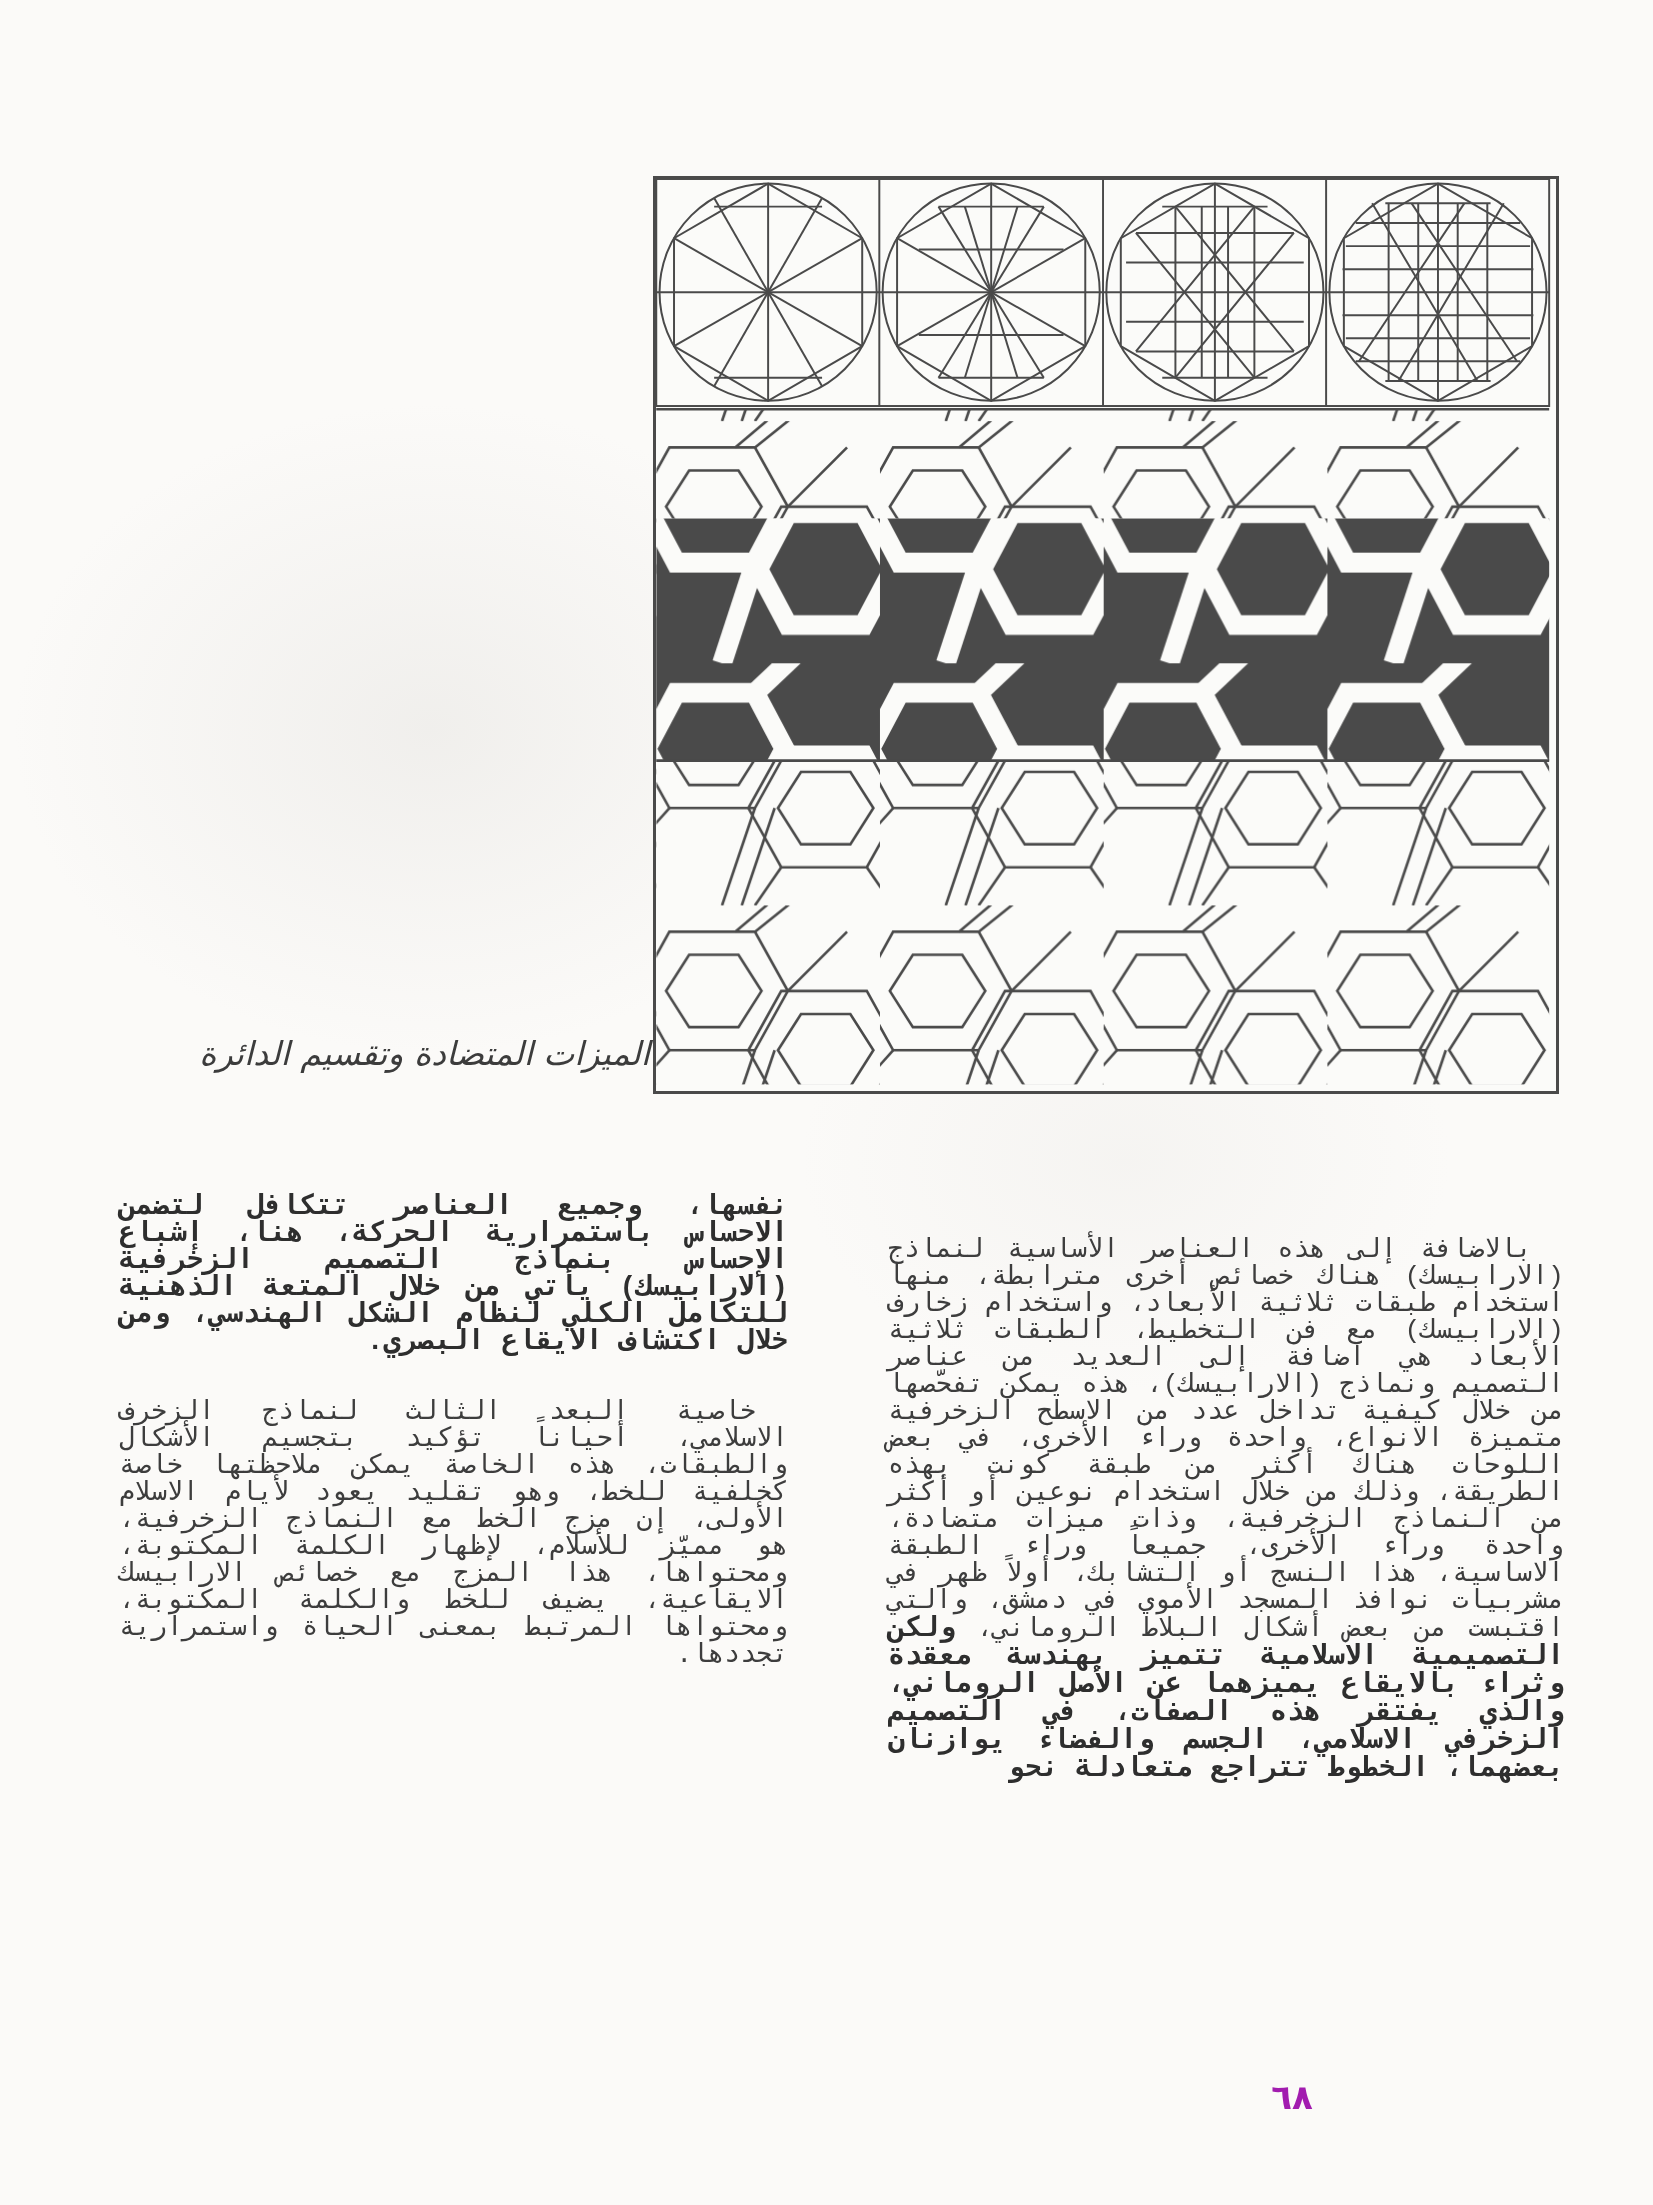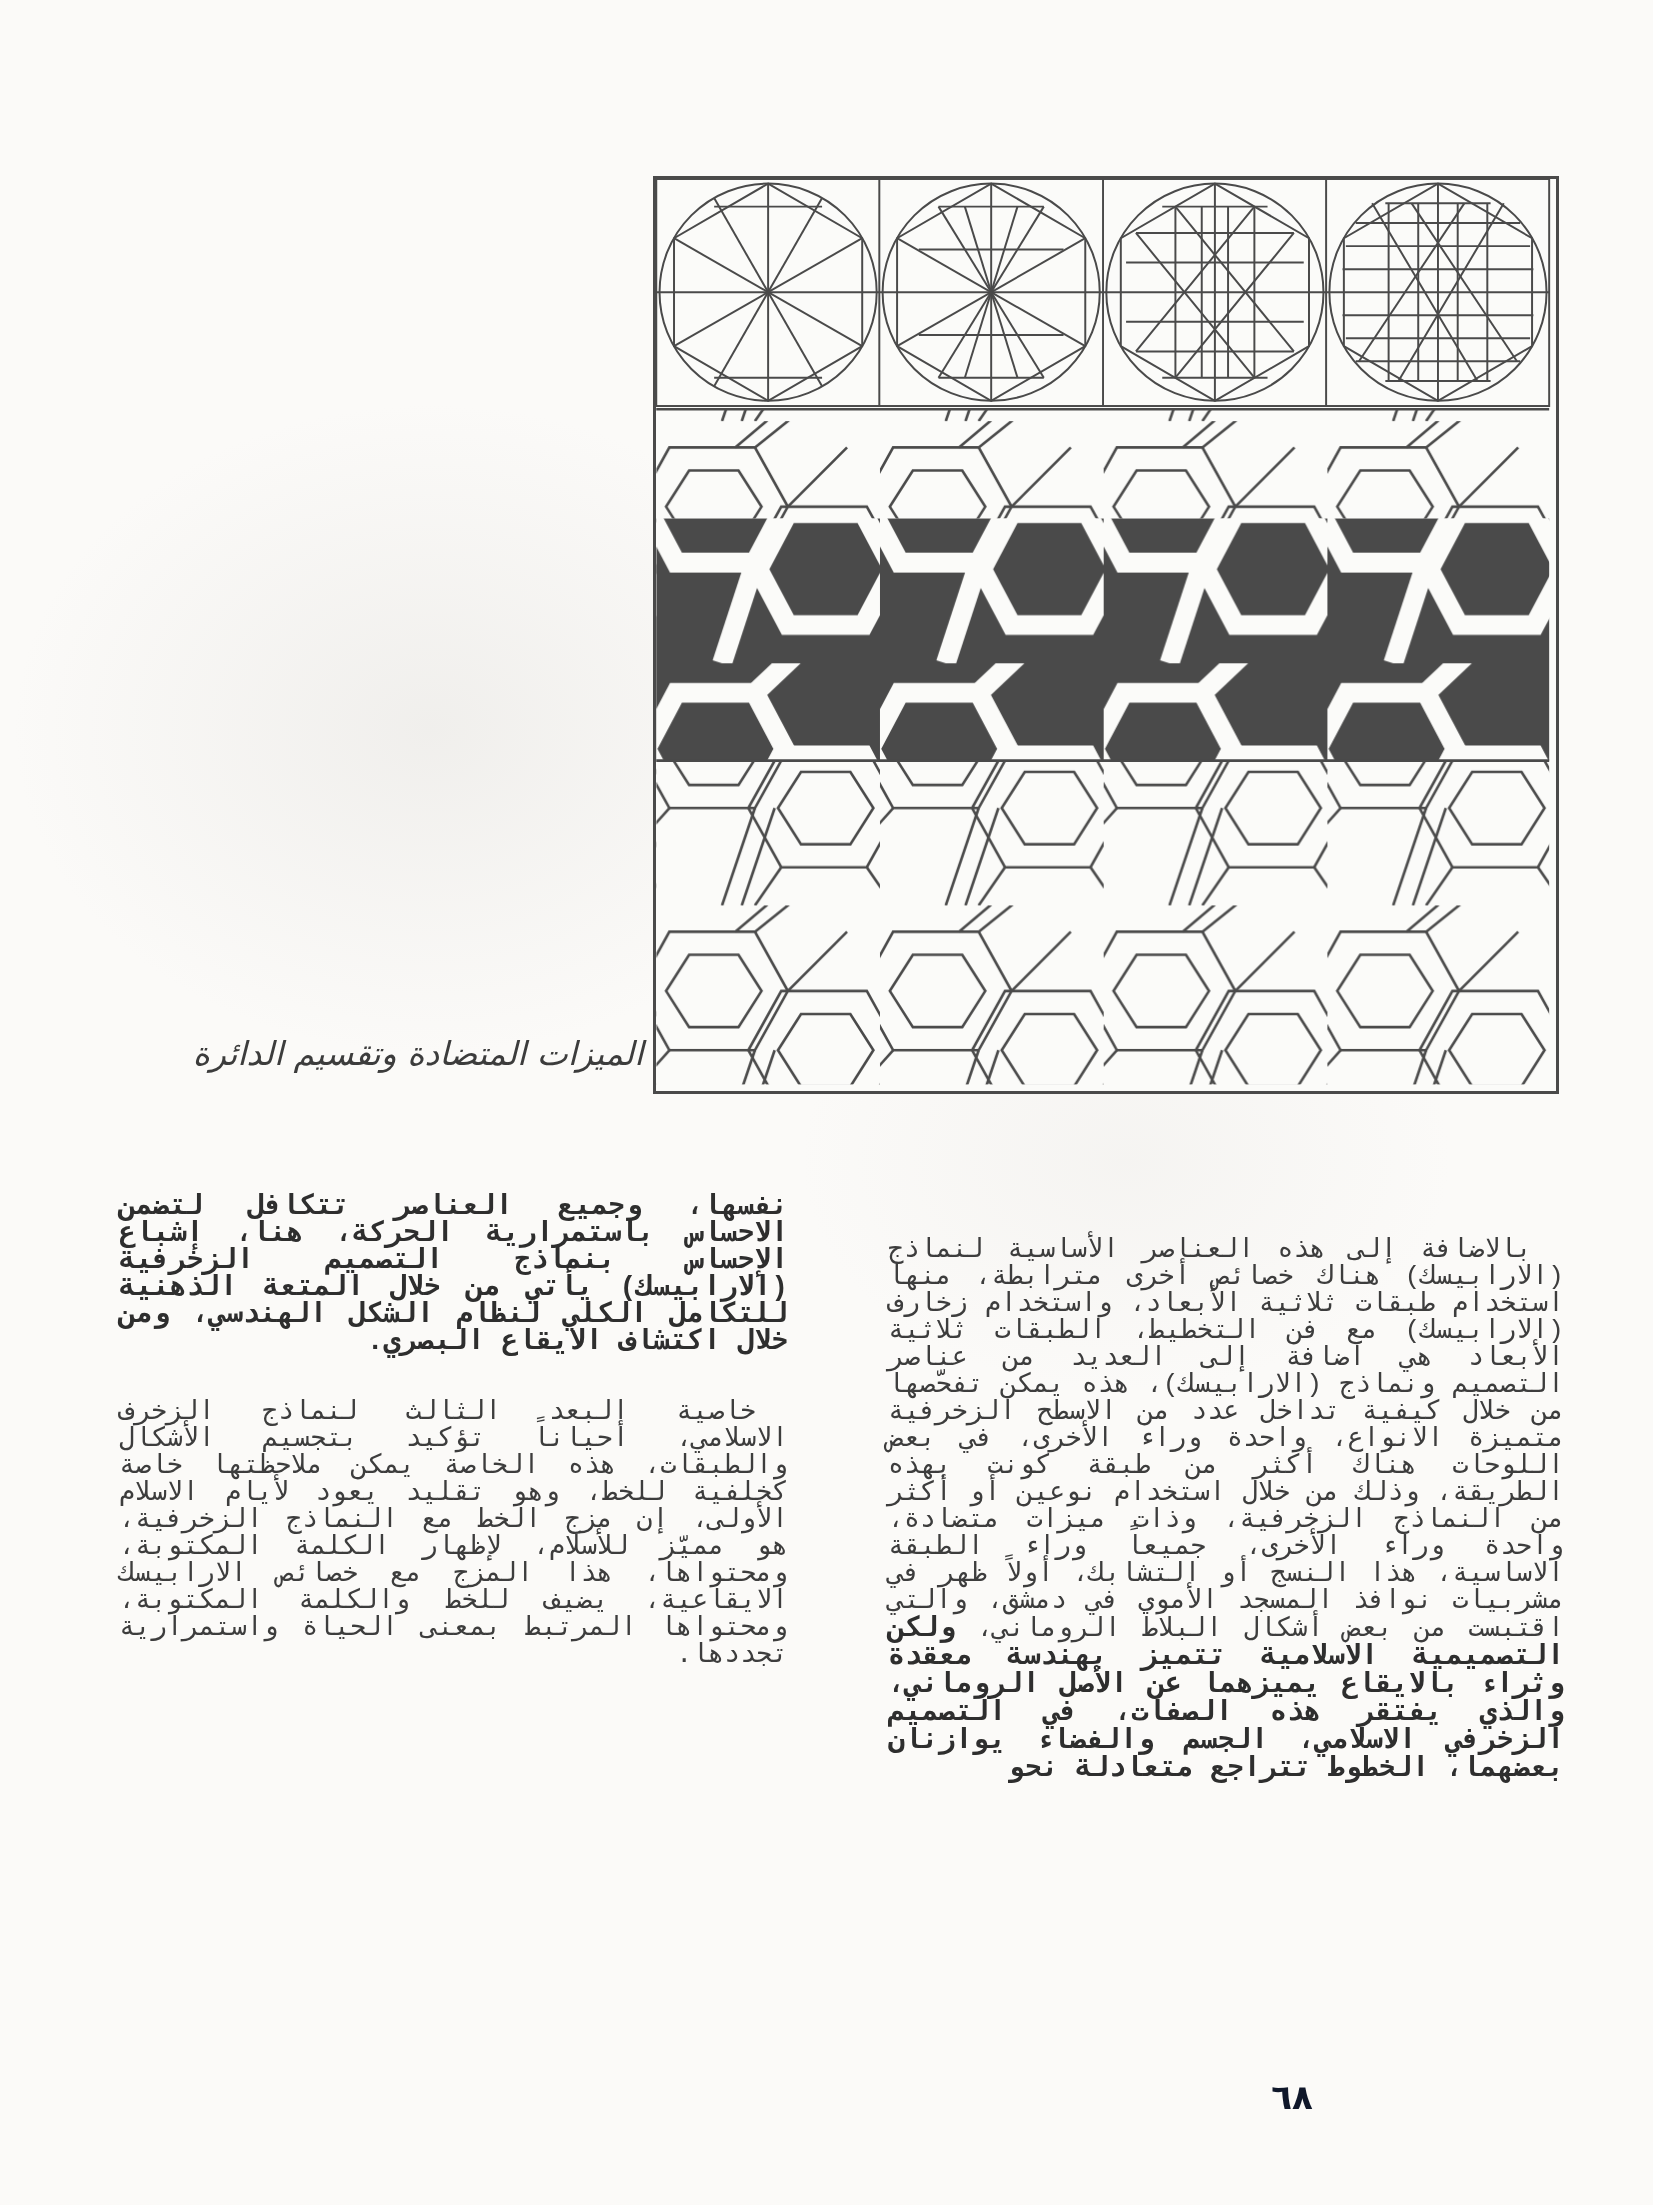--- a/index.html
+++ b/index.html
@@ -17,38 +17,38 @@
         radial-gradient(ellipse 596px 464px at 431px 729px, rgba(220,218,214,0.35), rgba(255,255,255,0) 70%),
         radial-gradient(ellipse 464px 331px at 1126px 1160px, rgba(228,226,222,0.25), rgba(255,255,255,0) 70%);
     }
     .figure {
       position: absolute; left: 653px; top: 176px; width: 906px; height: 918px;
       border: 3.3px solid #4a4a4a; box-sizing: border-box; background: #fbfbf9;
     }
     .figure svg { display: block; width: 100%; height: 100%; }
     .caption {
       position: absolute; left: 186px; top: 1034px; width: 464px;
-      direction: rtl; text-align: center;
+      direction: rtl; text-align: right;
       font-family: "DejaVu Serif", serif; font-style: italic;
       font-size: 33px; color: #3c3c3c; letter-spacing: 0.7px;
     }
     .column {
       position: absolute; direction: rtl; text-align: justify;
       text-align-last: right;
       font-family: Liberation Mono, monospace;
       font-size: 26.5px; line-height: 27px; color: #3d3d3d;
     }
     .col-right { left: 888px; top: 1193px; width: 676px; }
     .col-left  { left: 119px;  top: 1193px; width: 669px; }
     .para { margin: 0; }
     .para.indent { text-indent: 32px; margin-top: 44px; }
     .bold { font-weight: bold; font-size: 28px; color: #2e2e2e; }
     .page-number {
       position: absolute; left: 1252px; top: 2077px; width: 80px; text-align: center;
-      font-family: "DejaVu Sans", sans-serif; font-weight: bold; font-size: 34px; color: #0f172a;
+      font-family: "DejaVu Sans", sans-serif; font-weight: bold; font-size: 34px; color: #a21caf;
     }
   </style>
 </head>
 <body>
 
 <div class="page-bg"></div>
 
 <div class="figure">
   <svg viewBox="0 0 1367 1386" xmlns="http://www.w3.org/2000/svg">
     <defs>

